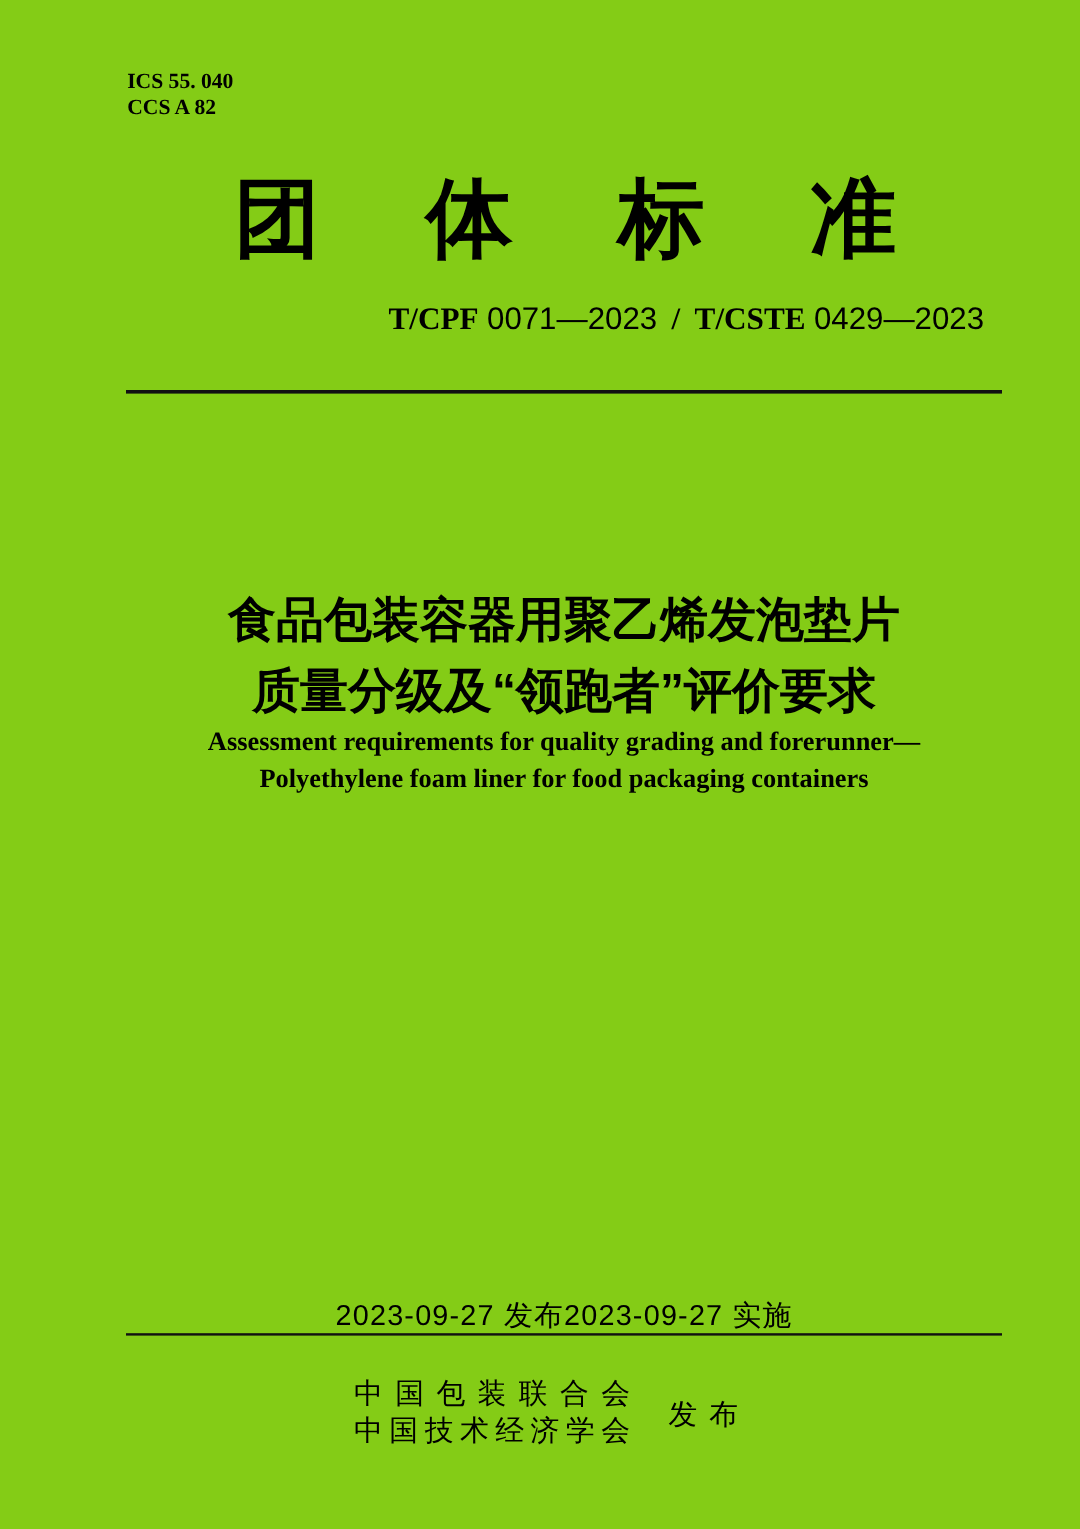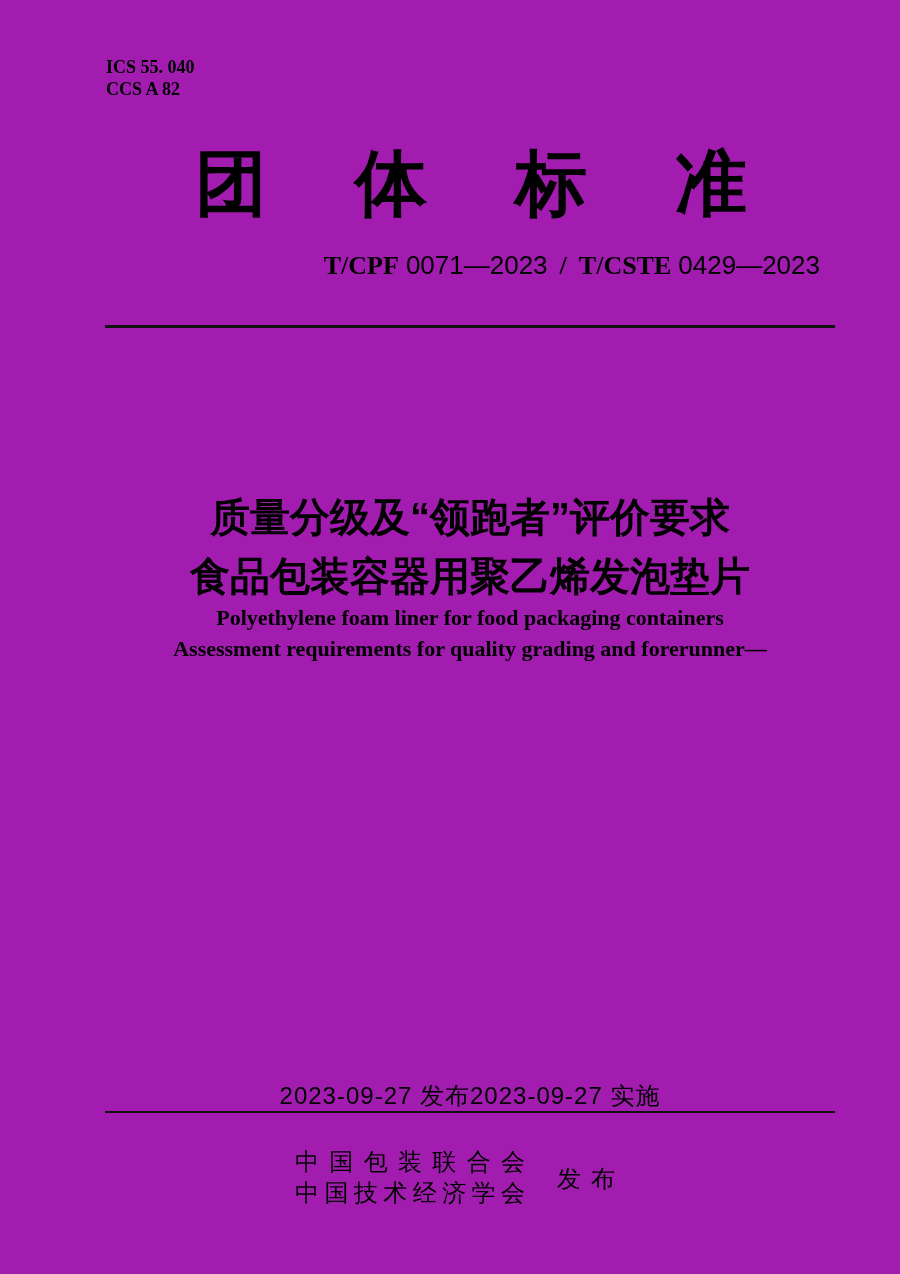--- a/index.html
+++ b/index.html
@@ -1,21 +1,21 @@
 <!DOCTYPE html>
 <html><head>
 <meta charset="utf-8">
 <style>
   html, body { margin: 0; padding: 0; background: #e8e8e8; }
   .page {
     position: relative;
     width: 900px;
     height: 1274px;
     margin: 0 auto;
-    background: #a21caf;
+    background: #84cc16;
     color: #000000;
     font-family: "Liberation Sans", sans-serif;
     overflow: hidden;
   }
 
   
   .ics-block {
     position: absolute;
     left: 106px; top: 56px;
     font-family: "Liberation Serif", serif;
@@ -137,27 +137,27 @@
 
   <div class="doc-type">团体标准</div>
 
   <div class="std-num">
     <span class="prefix">T/CPF</span><span class="num">0071—2023</span><span class="sep">/</span><span class="prefix">T/CSTE</span><span class="num">0429—2023</span>
   </div>
 
   <div class="rule rule-top"></div>
 
   <div class="title-cn">
+    <div>食品包装容器用聚乙烯发泡垫片</div>
     <div>质量分级及“领跑者”评价要求</div>
-    <div>食品包装容器用聚乙烯发泡垫片</div>
   </div>
 
   <div class="title-en">
+    <div>Assessment requirements for quality grading and forerunner—</div>
     <div>Polyethylene foam liner for food packaging containers</div>
-    <div>Assessment requirements for quality grading and forerunner—</div>
   </div>
 
   <div class="dates-row">
     <span>2023-09-27 发布</span>
     <span>2023-09-27 实施</span>
   </div>
 
   <div class="rule rule-bottom"></div>
 
   <div class="publishers">

